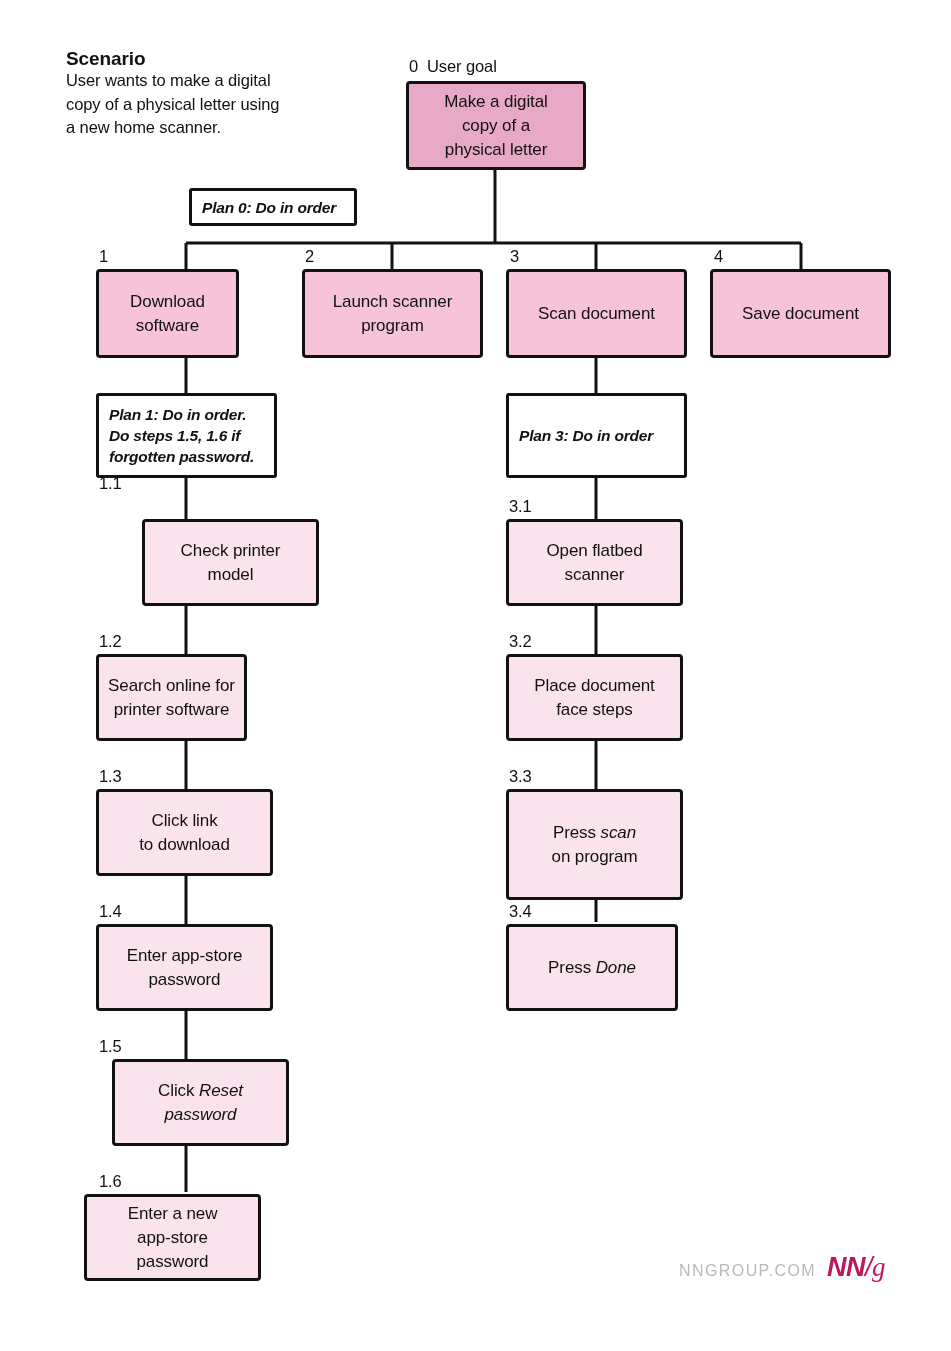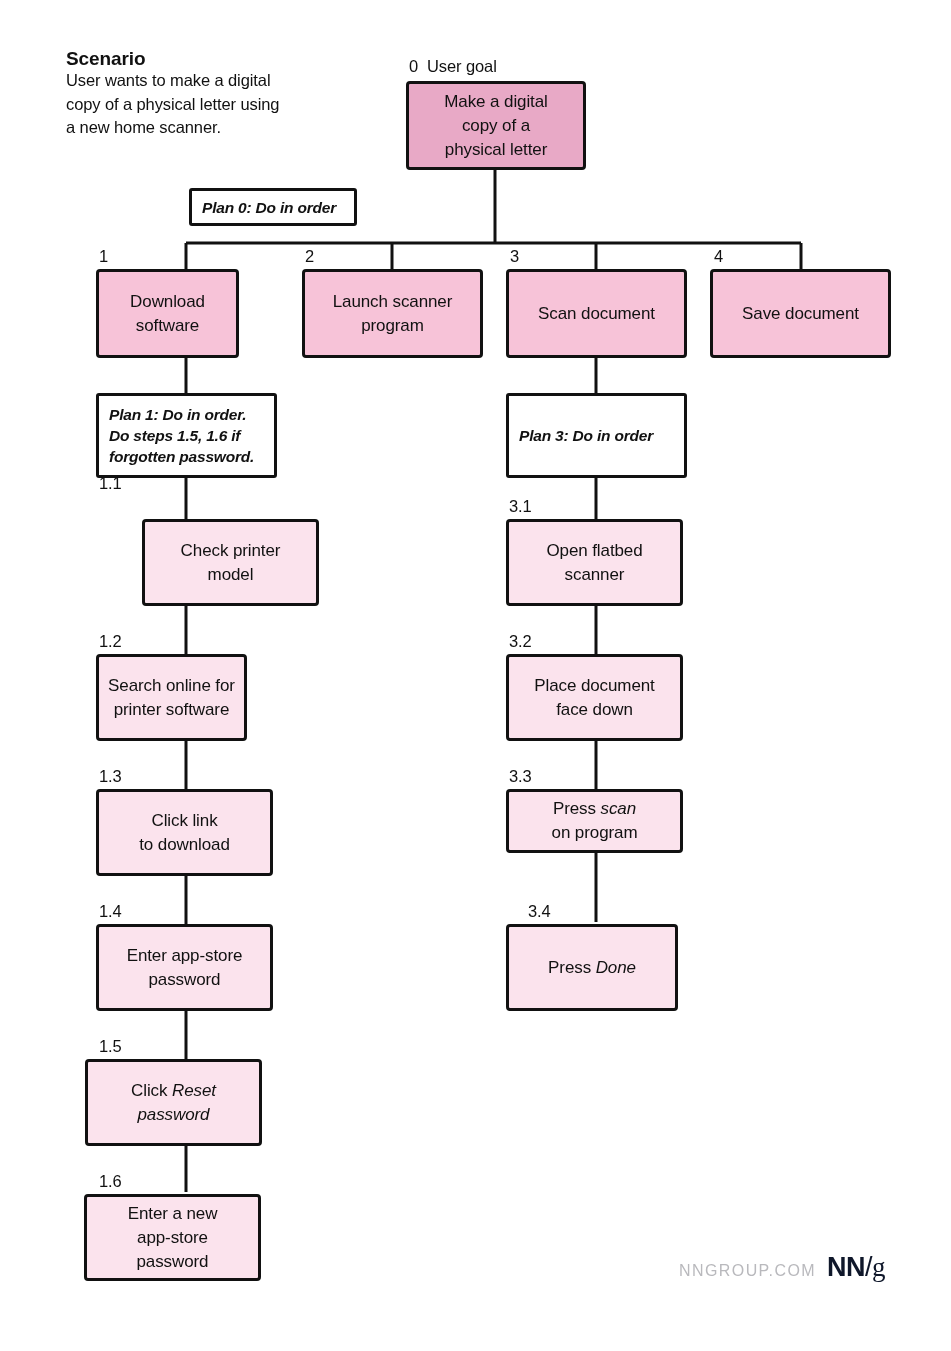--- a/index.html
+++ b/index.html
@@ -108,23 +108,24 @@
     gap: 11px;
   }
   .footer-url {
     font-size: 16px;
     letter-spacing: 1.4px;
     color: #b9b9bd;
   }
   .footer-logo {
     font-size: 27px;
     font-weight: bold;
-    color: #0f172a;
+    color: #be185d;
     letter-spacing: -0.5px;
     white-space: pre;
+    font-style: italic;
   }
   .footer-logo .slash {
     font-weight: normal;
     font-size: 27px;
   }
   .footer-logo .g {
     font-weight: normal;
     font-size: 27px;
     font-family: "Liberation Serif", serif;
   }
@@ -221,51 +222,51 @@
 to download</span>
   </div>
 
   <div class="idx" style="left:99px; top:902px;">1.4</div>
   <div class="node level2" style="left:96px; top:924px; width:177px; height:87px;">
     <span class="txt">Enter app-store
 password</span>
   </div>
 
   <div class="idx" style="left:99px; top:1037px;">1.5</div>
-  <div class="node level2" style="left:85px; top:1059px; width:177px; height:87px;">
+  <div class="node level2" style="left:112px; top:1059px; width:177px; height:87px;">
     <span class="txt"><span>Click </span><em>Reset
 password</em></span>
   </div>
 
   <div class="idx" style="left:99px; top:1172px;">1.6</div>
   <div class="node level2" style="left:84px; top:1194px; width:177px; height:87px;">
     <span class="txt">Enter a new
 app-store
 password</span>
   </div>
 
   <div class="idx" style="left:509px; top:497px;">3.1</div>
   <div class="node level2" style="left:506px; top:519px; width:177px; height:87px;">
     <span class="txt">Open flatbed
 scanner</span>
   </div>
 
   <div class="idx" style="left:509px; top:632px;">3.2</div>
   <div class="node level2" style="left:506px; top:654px; width:177px; height:87px;">
     <span class="txt">Place document
-face down</span>
+face steps</span>
   </div>
 
   <div class="idx" style="left:509px; top:767px;">3.3</div>
-  <div class="node level2" style="left:506px; top:789px; width:177px; height:64px;">
+  <div class="node level2" style="left:506px; top:789px; width:177px; height:111px;">
     <span class="txt"><span>Press </span><em>scan</em><span>
 on program</span></span>
   </div>
 
-  <div class="idx" style="left:528px; top:902px;">3.4</div>
+  <div class="idx" style="left:509px; top:902px;">3.4</div>
   <div class="node level2" style="left:506px; top:924px; width:172px; height:87px;">
     <span class="txt"><span>Press </span><em>Done</em></span>
   </div>
 
   <div class="footer">
     <span class="footer-url">NNGROUP.COM</span>
     <span class="footer-logo"><span>NN</span><span class="slash">/</span><span class="g">g</span></span>
   </div>
 
 </div>

